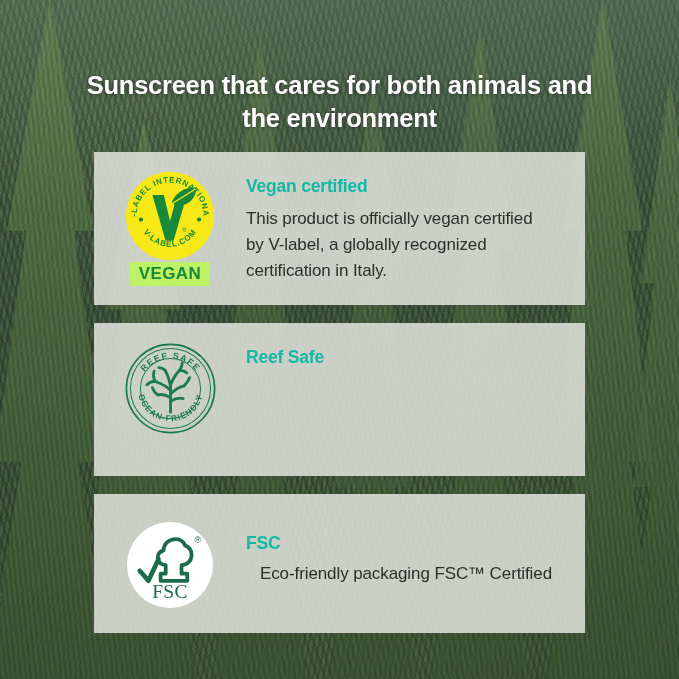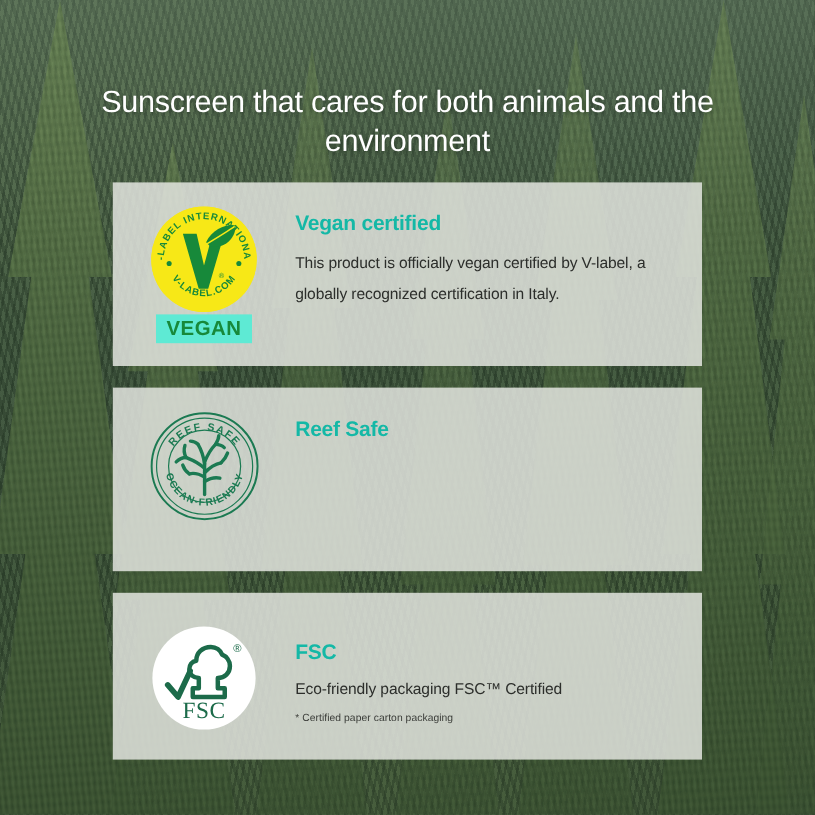--- a/index.html
+++ b/index.html
@@ -54,21 +54,21 @@
   
   .headline {
     position: absolute;
     left: 0;
     right: 0;
     top: 52px;
     text-align: center;
     color: #ffffff;
     font-size: 25.5px;
     line-height: 33px;
-    font-weight: 400;
+    font-weight: 700;
     letter-spacing: -0.25px;
     text-shadow: 0 1px 4px rgba(20,32,18,0.45);
     padding: 0 70px;
     box-sizing: border-box;
   }
 
   
   .card {
     position: absolute;
     left: 94px;
@@ -101,28 +101,28 @@
 
   .card-title {
     font-size: 17.5px;
     font-weight: 700;
     color: #14b8a6;
     line-height: 22px;
     letter-spacing: -0.2px;
     margin: 0 0 9px 0;
   }
   .card-body {
-    font-size: 13px;
+    font-size: 17px;
     color: #2c2e2b;
     line-height: 26px;
     letter-spacing: -0.1px;
     margin: 0;
     max-width: 300px;
   }
-  #card-fsc .card-body { line-height: 22px; max-width: 320px; }
+  #card-fsc .card-body { line-height: 22px; max-width: 320px; text-align: center; }
   .card-footnote {
     font-size: 8.6px;
     color: #3a3c38;
     line-height: 13px;
     margin: 7px 0 0 0;
     letter-spacing: 0.05px;
   }
 
   
   .vlabel-wrap {
@@ -134,21 +134,21 @@
   .vlabel-circle {
     position: relative;
     width: 88px;
     height: 88px;
     border-radius: 50%;
     background: #f7e817;
   }
   .vlabel-circle svg { display: block; }
   .vegan-badge {
     margin-top: 2px;
-    background: #5eead4;
+    background: #bef264;
     color: #17893a;
     font-size: 17px;
     font-weight: 800;
     letter-spacing: 0.4px;
     padding: 2px 9px 3px 9px;
     line-height: 19px;
     font-family: "Liberation Sans", sans-serif;
   }
 
   
@@ -277,17 +277,16 @@
                    L 44,60 L 37,60 L 37,70 L 74,70 L 74,60 L 66,60 L 66,48
                    C 74,48 80,42 80,34 C 80,28 76,23 71,21 C 69,16 64,12 58,12 Z" fill="none" stroke="#1c6b4a" stroke-width="5.2" stroke-linejoin="round"></path>
           <text x="84" y="18" font-family="'Liberation Sans', sans-serif" font-size="13" fill="#1c6b4a">®</text>
           <text x="50" y="94" text-anchor="middle" font-family="'Liberation Serif', serif" font-size="27" letter-spacing="0.5" fill="#1c6b4a">FSC</text>
         </svg>
       </div>
     </div>
     <div class="text-col">
       <p class="card-title">FSC</p>
       <p class="card-body">Eco-friendly packaging FSC™ Certified</p>
-      <p class="card-footnote">* Certified paper carton packaging</p>
     </div>
   </div>
 
 </div>
 
 </body></html>

